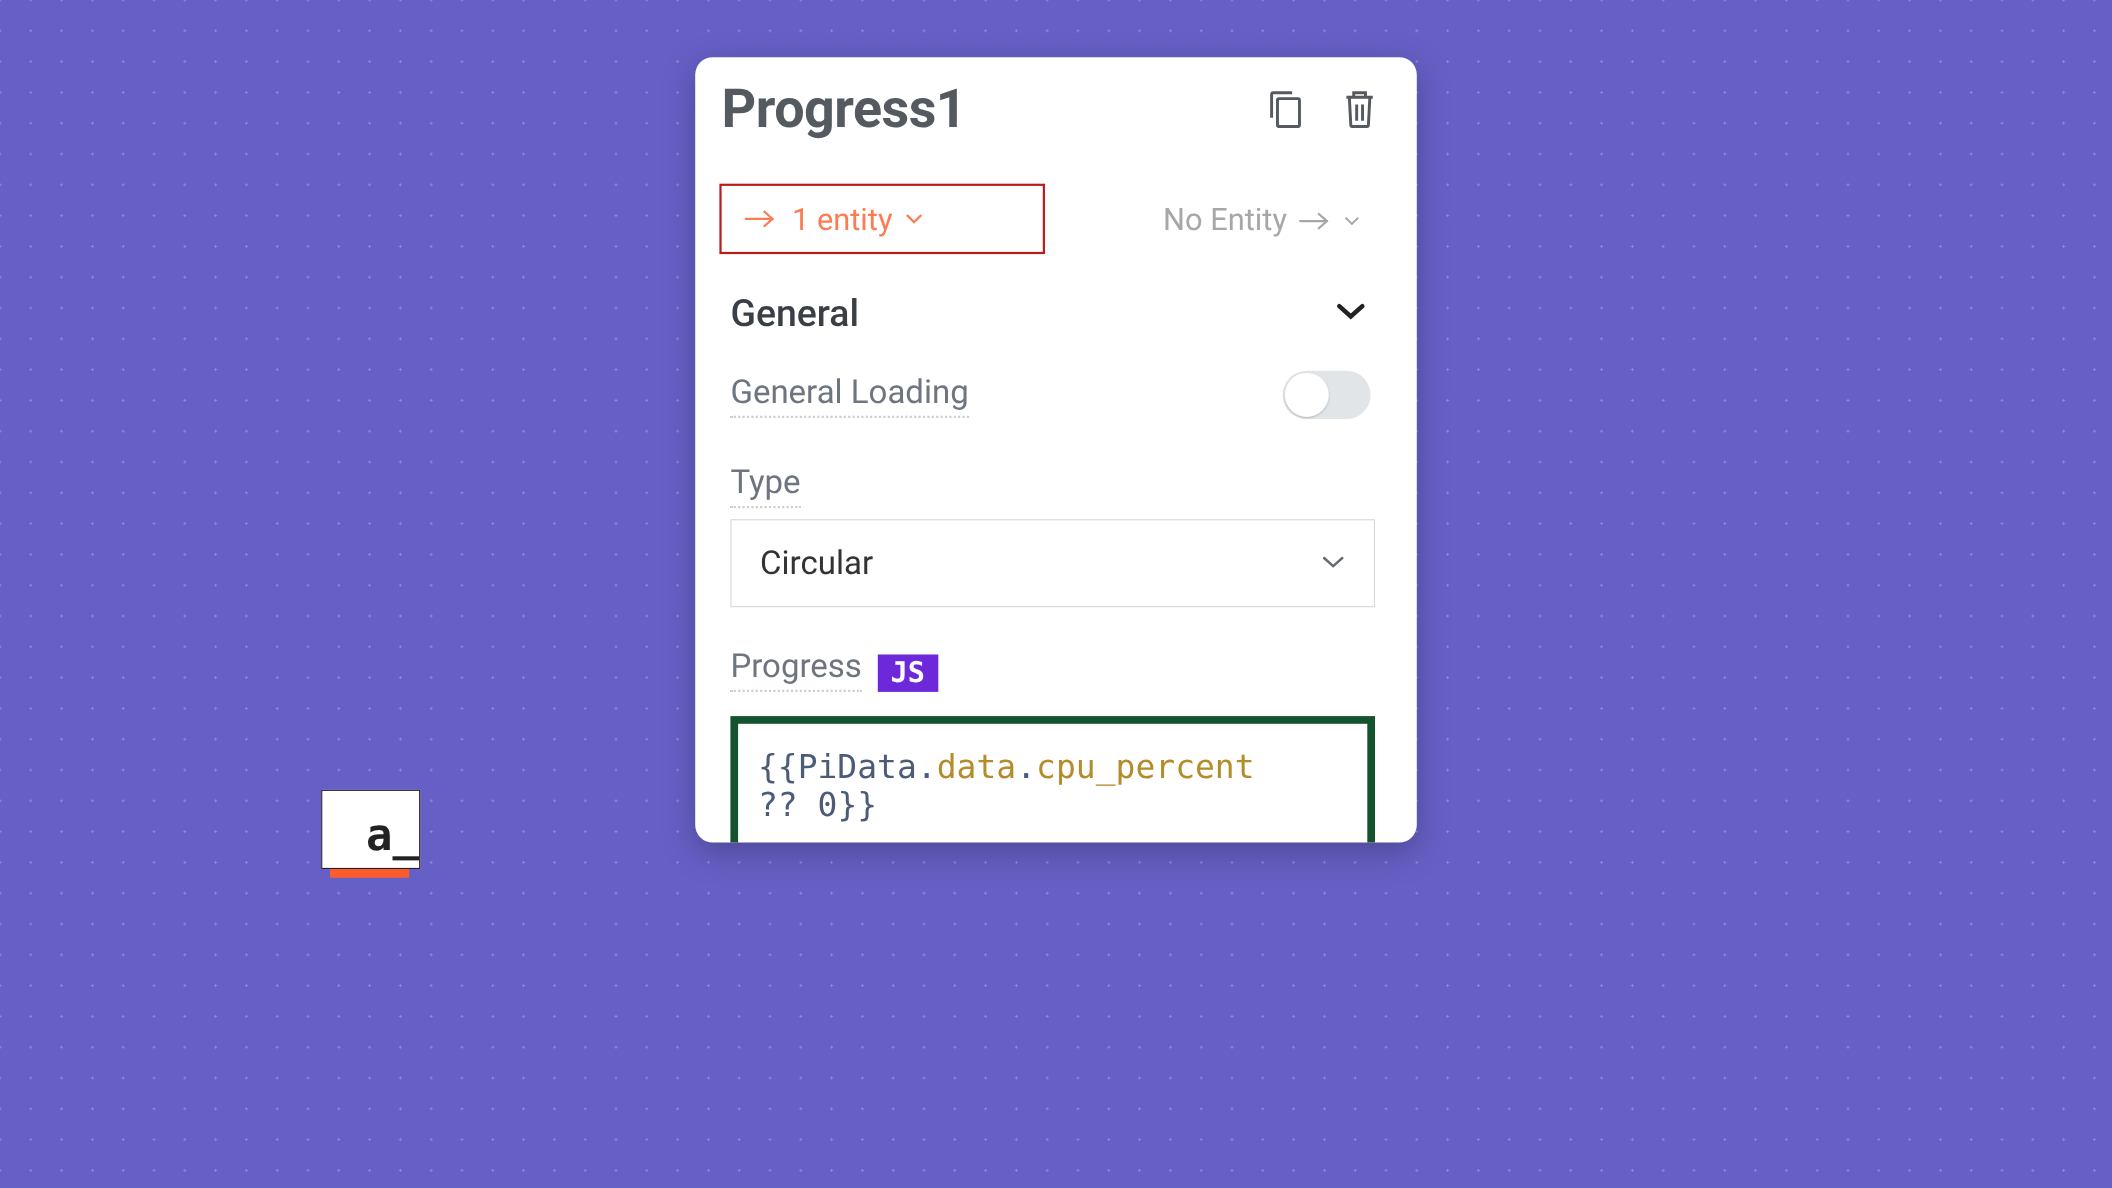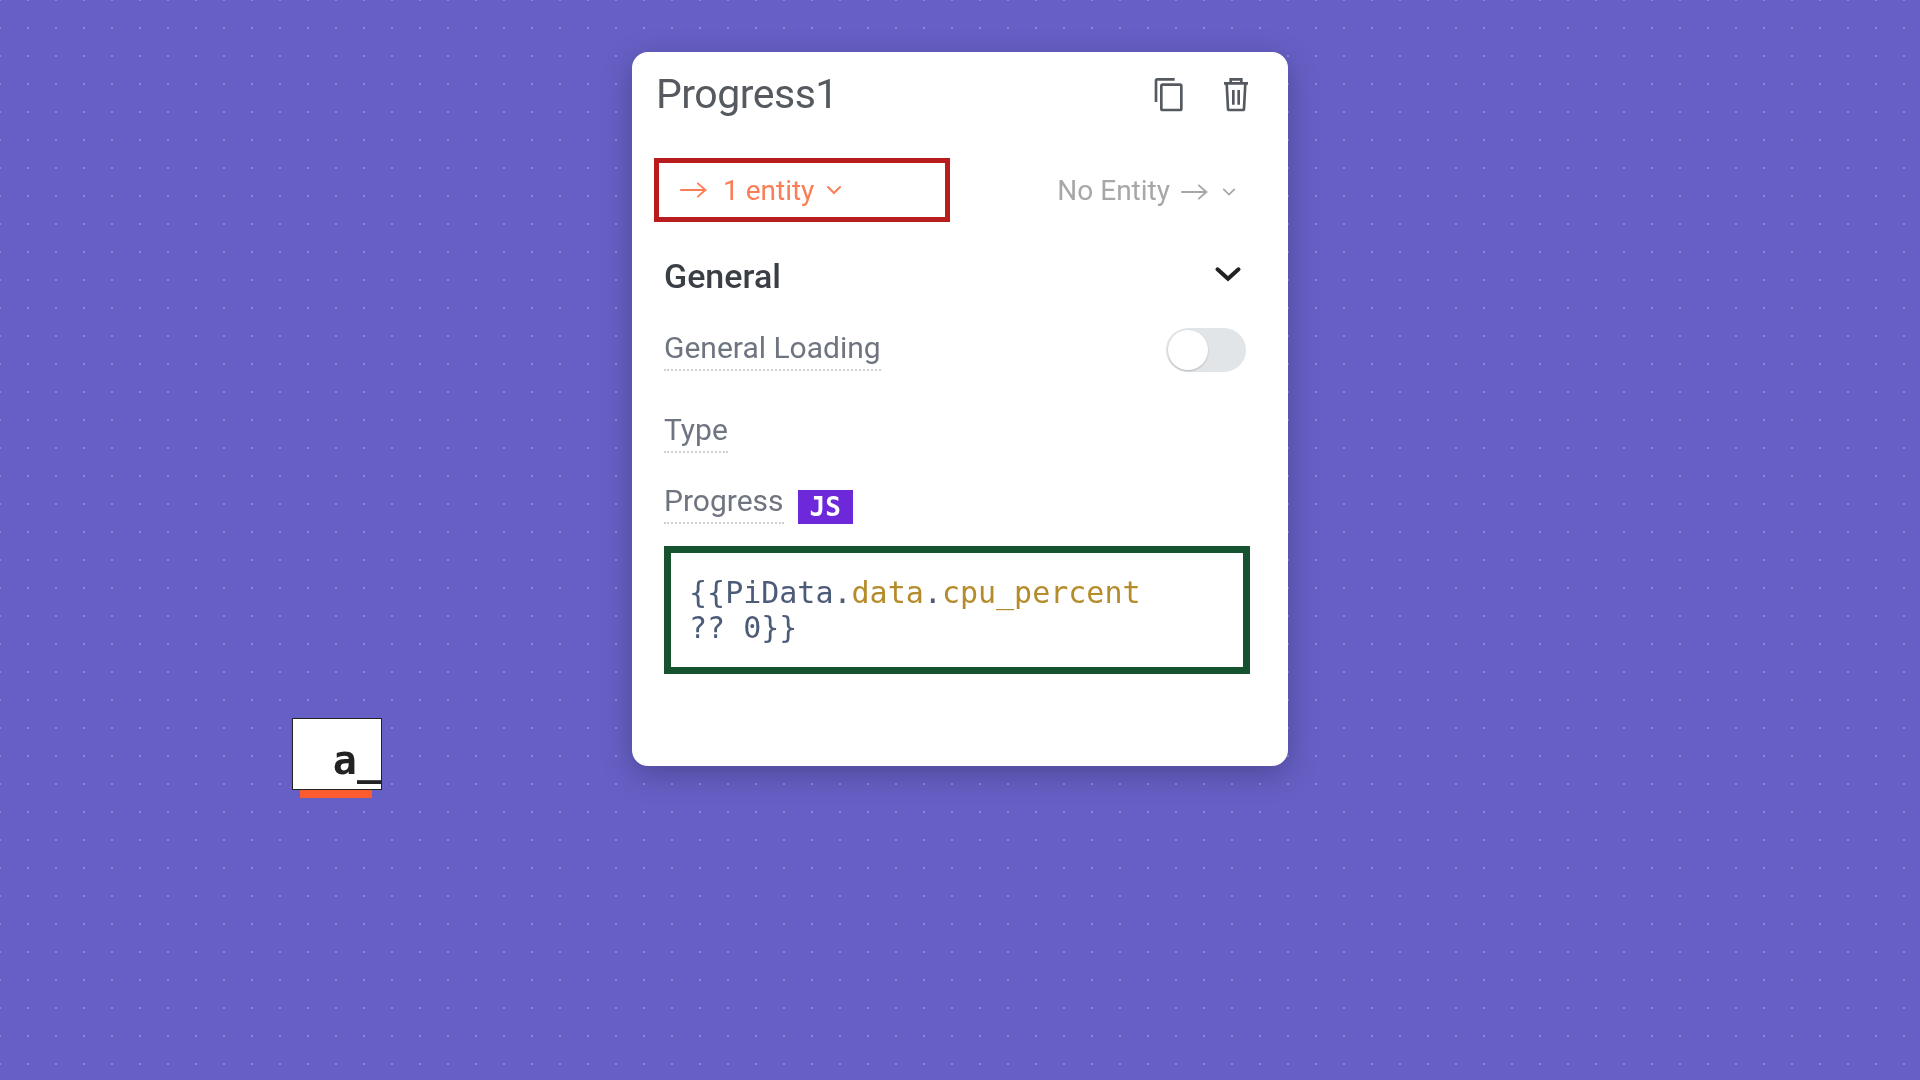--- a/index.html
+++ b/index.html
@@ -25,38 +25,38 @@
       background: #ffffff;
       box-shadow: 0 8px 30px rgba(0,0,0,0.25);
       overflow: hidden;
     }
     .panel-header {
       display: flex;
       align-items: center;
       padding: 18px 24px 10px 24px;
     }
     .panel-title {
-      font-size: 41px;
-      font-weight: 400;
+      font-size: 49px;
+      font-weight: 700;
       color: #555a60;
       letter-spacing: -0.5px;
       flex: 1;
     }
     .header-actions { display: flex; gap: 28px; padding-right: 8px; }
     .icon-btn { background: none; border: none; cursor: pointer; padding: 4px; color: #555a60; }
     .icon-btn svg { display: block; }
 
     .entity-row {
       display: flex;
       padding: 30px 22px 12px 22px;
       gap: 16px;
       align-items: center;
     }
     .entity-box {
-      border: 5px solid #b91c1c;
+      border: 2px solid #b91c1c;
       height: 64px;
       padding: 0 20px;
       display: flex;
       align-items: center;
       gap: 12px;
       color: #fb7d54;
       width: 296px;
     }
     .entity-box .arrow-icon { display: flex; align-items: center; }
     .entity-label { font-size: 28px; font-weight: 400; color: #fb7d54; }
@@ -244,20 +244,28 @@
 
   <div class="field-row">
     <span class="field-label">General Loading</span>
     <div class="toggle">
       <div class="knob"></div>
     </div>
   </div>
 
   <div class="type-section">
     <span class="field-label">Type</span>
+    <div class="select">
+      <span class="select-value">Circular</span>
+      <span>
+        <svg width="22" height="14" viewBox="0 0 24 14" stroke="#666c74" stroke-width="2.5" fill="none" stroke-linecap="round">
+          <polyline points="3,3 12,11 21,3"></polyline>
+        </svg>
+      </span>
+    </div>
   </div>
 
   <div class="progress-section">
     <div class="label-with-badge">
       <span class="field-label">Progress</span>
       <span class="js-badge">JS</span>
     </div>
     <div class="code-box"><span class="tk-punc">{{</span><span class="tk-id">PiData</span><span class="tk-punc">.</span><span class="tk-prop">data</span><span class="tk-punc">.</span><span class="tk-prop">cpu_percent</span><br><span class="tk-punc">??</span><span> </span><span class="tk-num">0</span><span class="tk-punc">}}</span></div>
   </div>
 </div>

